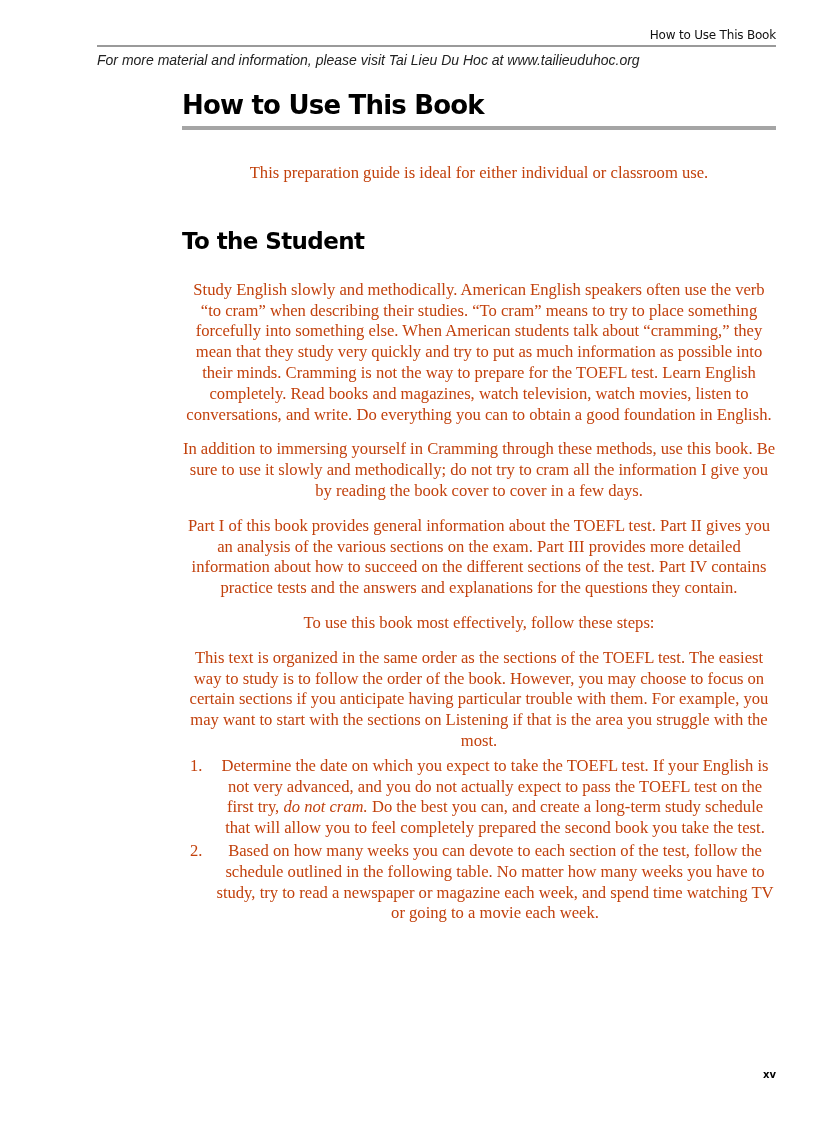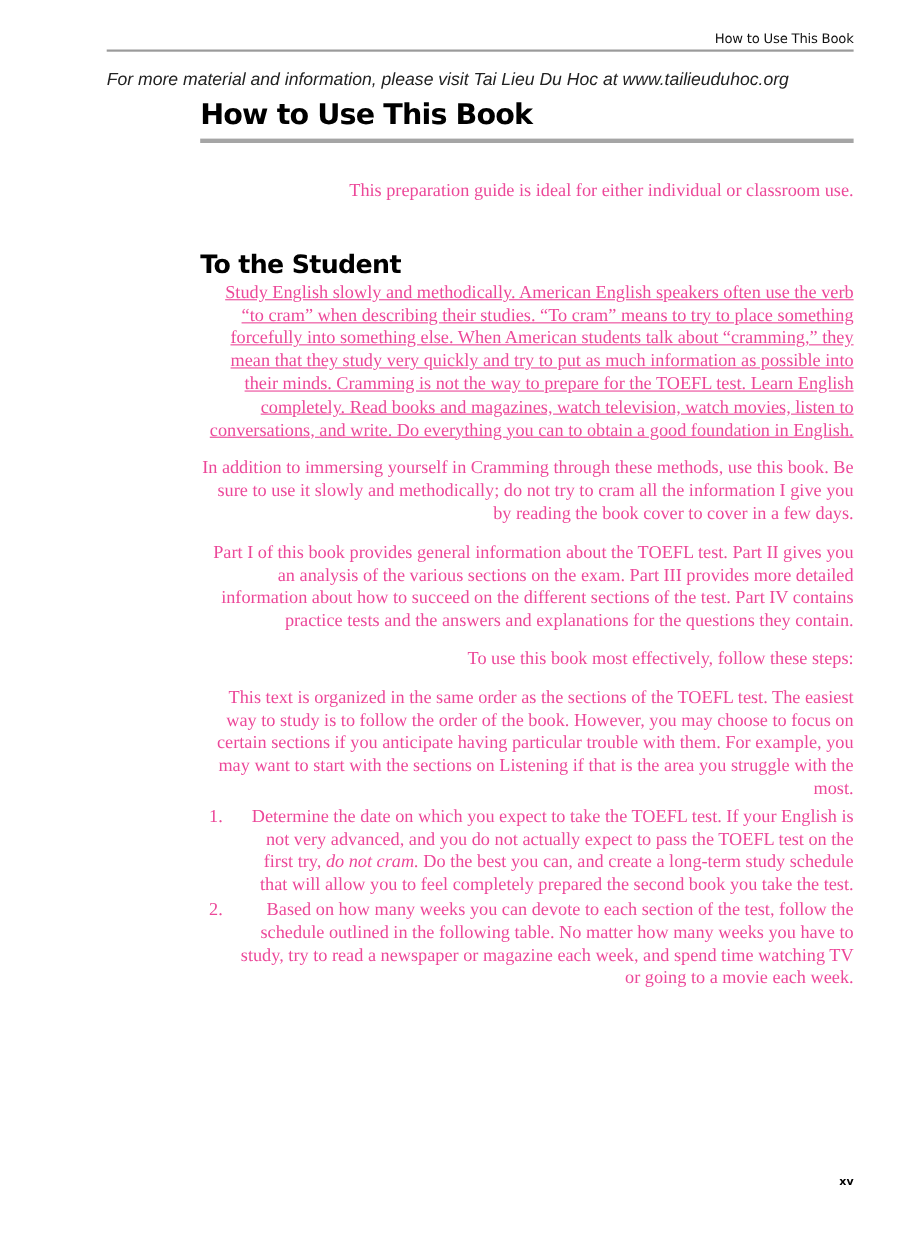--- a/index.html
+++ b/index.html
@@ -27,24 +27,24 @@
       right: 0;
       top: 1px;
       font-family: "DejaVu Sans", sans-serif;
       font-size: 12px;
       letter-spacing: -0.2px;
       color: #111;
     }
     .notice {
       position: absolute;
       left: 97px;
-      top: 64px;
+      top: 52px;
       font-family: "Liberation Sans", sans-serif;
       font-style: italic;
-      font-size: 16px;
+      font-size: 14px;
       color: #222;
     }
     .content {
       position: absolute;
       left: 182px;
       top: 88px;
       width: 594px;
     }
     .chapter-title {
       font-family: "DejaVu Sans", sans-serif;
@@ -67,28 +67,28 @@
       letter-spacing: -0.6px;
       line-height: 30px;
       margin: 42px 0 0 0;
       color: #000;
     }
     p, li {
       font-family: "Liberation Serif", serif;
       font-size: 16.6px;
       line-height: 20.8px;
       margin: 0;
-      color: #ec4899;
-      text-align: right;
+      color: #c2410c;
+      text-align: center;
     }
     .body-para {
       margin-top: 14px;
     }
     .first-para {
-      text-decoration: underline;
+      margin-top: 24px;
     }
     ol.steps {
       list-style: none;
       margin: 4px 0 0 0;
       padding: 0;
     }
     ol.steps li {
       position: relative;
       padding-left: 32px;
       margin-bottom: 2px;

